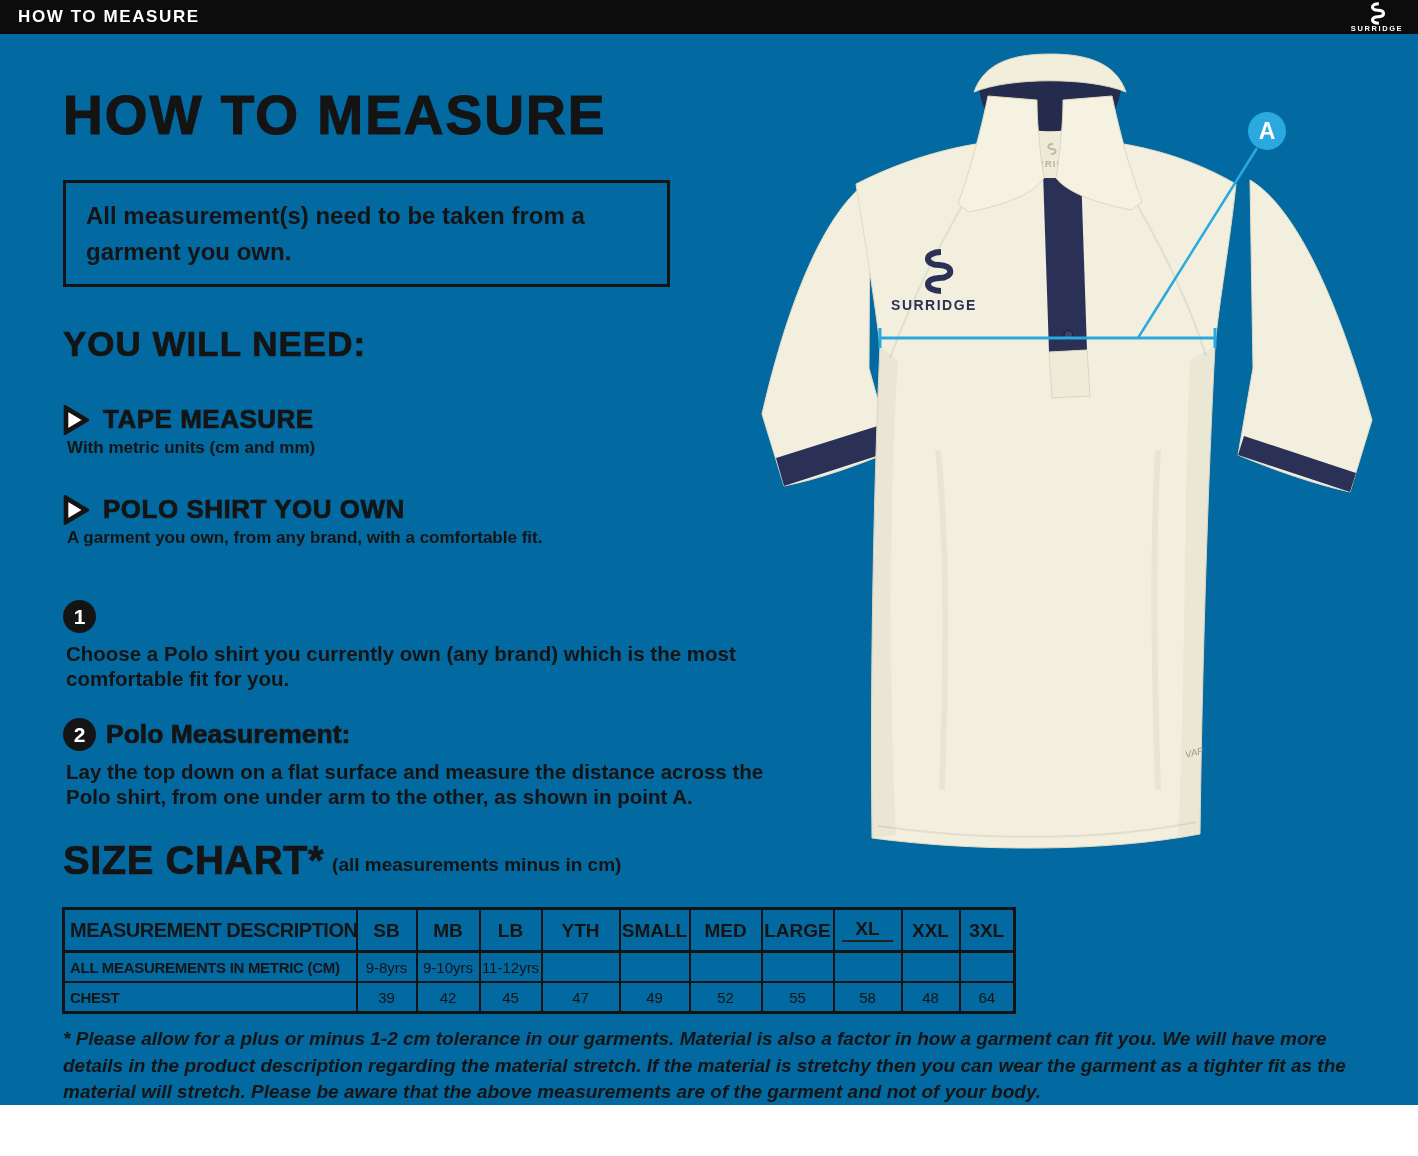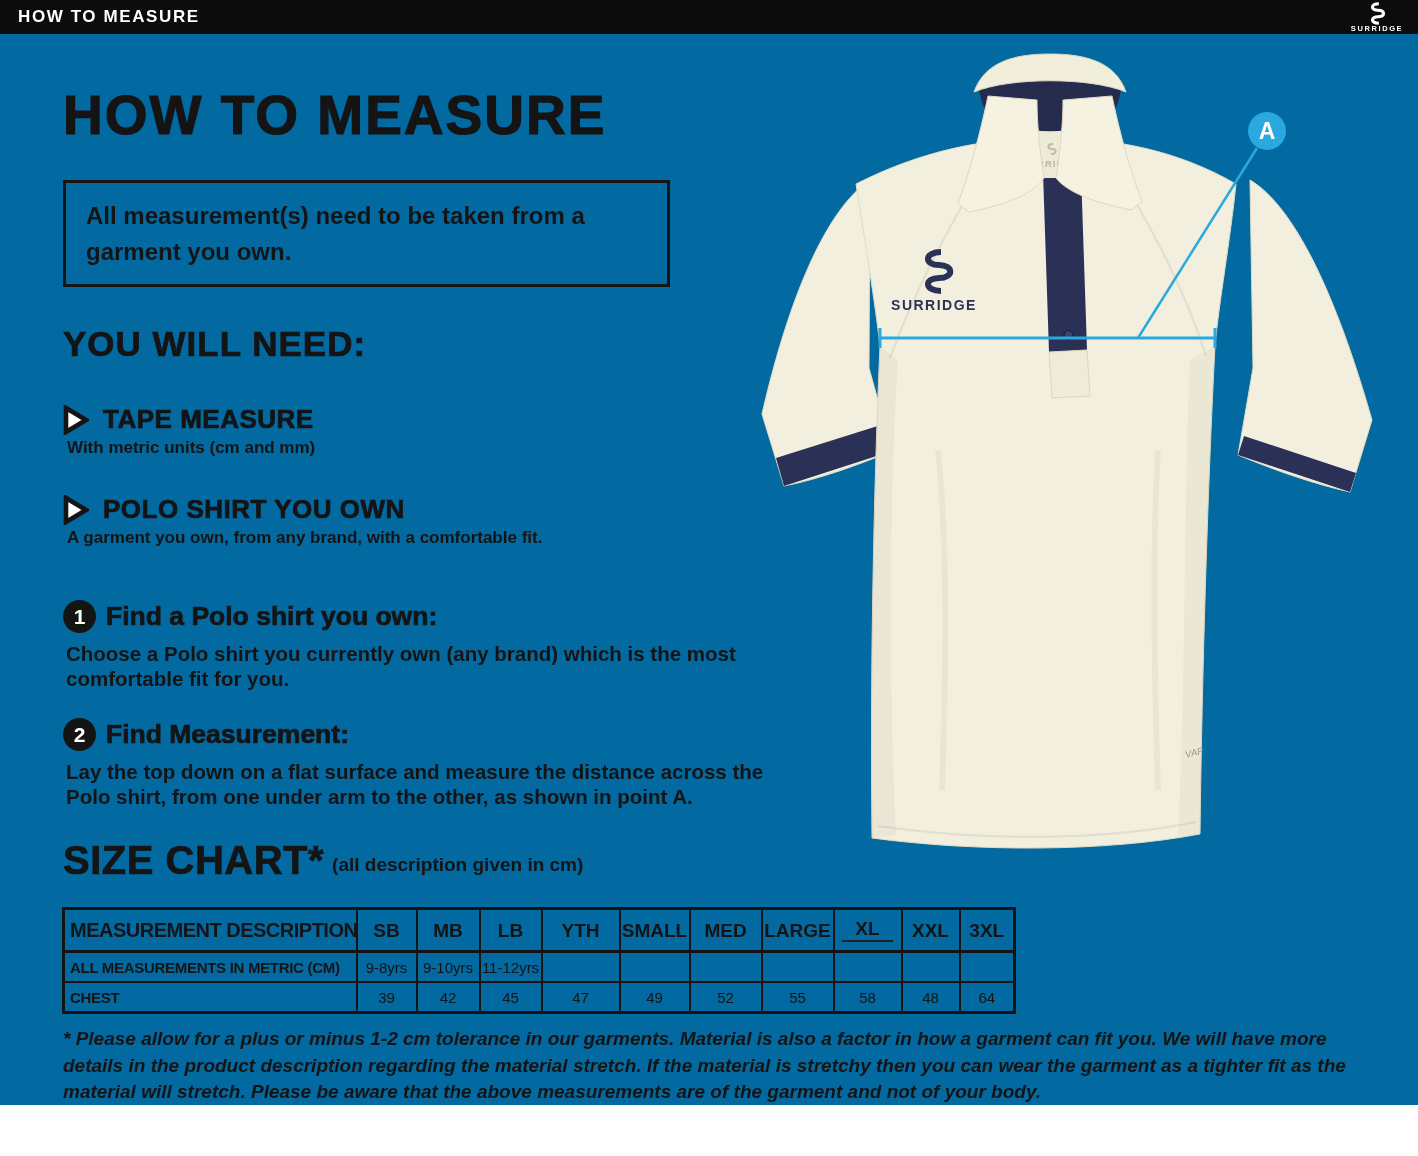--- a/index.html
+++ b/index.html
@@ -126,36 +126,35 @@
         <polygon points="3,3 23,15 3,27" fill="#ffffff" stroke="#141414" stroke-width="4.6"></polygon>
       </svg>
       <span class="need-title fat-s">POLO SHIRT YOU OWN</span>
     </div>
   </div>
   <div class="need-desc second">A garment you own, from any brand, with a comfortable fit.</div>
 
   <div class="step one">
     <div class="step-row">
       <div class="step-badge">1</div>
-      <span class="step-title fat-s">Find a Polo shirt you own:</span>
     </div>
   </div>
   <div class="step-desc one">Choose a Polo shirt you currently own (any brand) which is the most comfortable fit for you.</div>
 
   <div class="step two">
     <div class="step-row">
       <div class="step-badge">2</div>
-      <span class="step-title fat-s">Find Measurement:</span>
+      <span class="step-title fat-s">Polo Measurement:</span>
     </div>
   </div>
   <div class="step-desc two">Lay the top down on a flat surface and measure the distance across the Polo shirt, from one under arm to the other, as shown in point A.</div>
 
   <div class="sc-head">
     <h2 class="sc-title fat-s">SIZE CHART*</h2>
-    <span class="sc-sub">(all description given in cm)</span>
+    <span class="sc-sub">(all measurements minus in cm)</span>
   </div>
 
   <table class="size-table">
     <colgroup>
       <col style="width:293px">
         <col style="width:60px">
         <col style="width:63px">
         <col style="width:62px">
       <col style="width:78px">
         <col style="width:70px">

